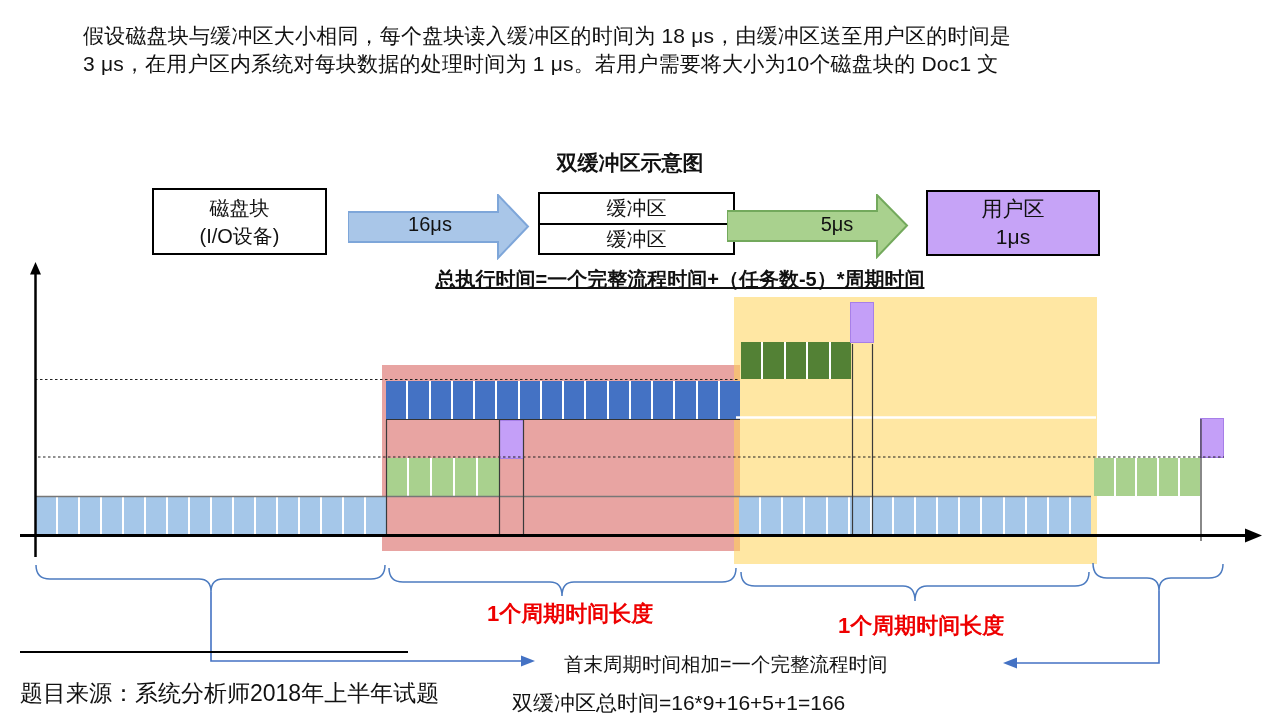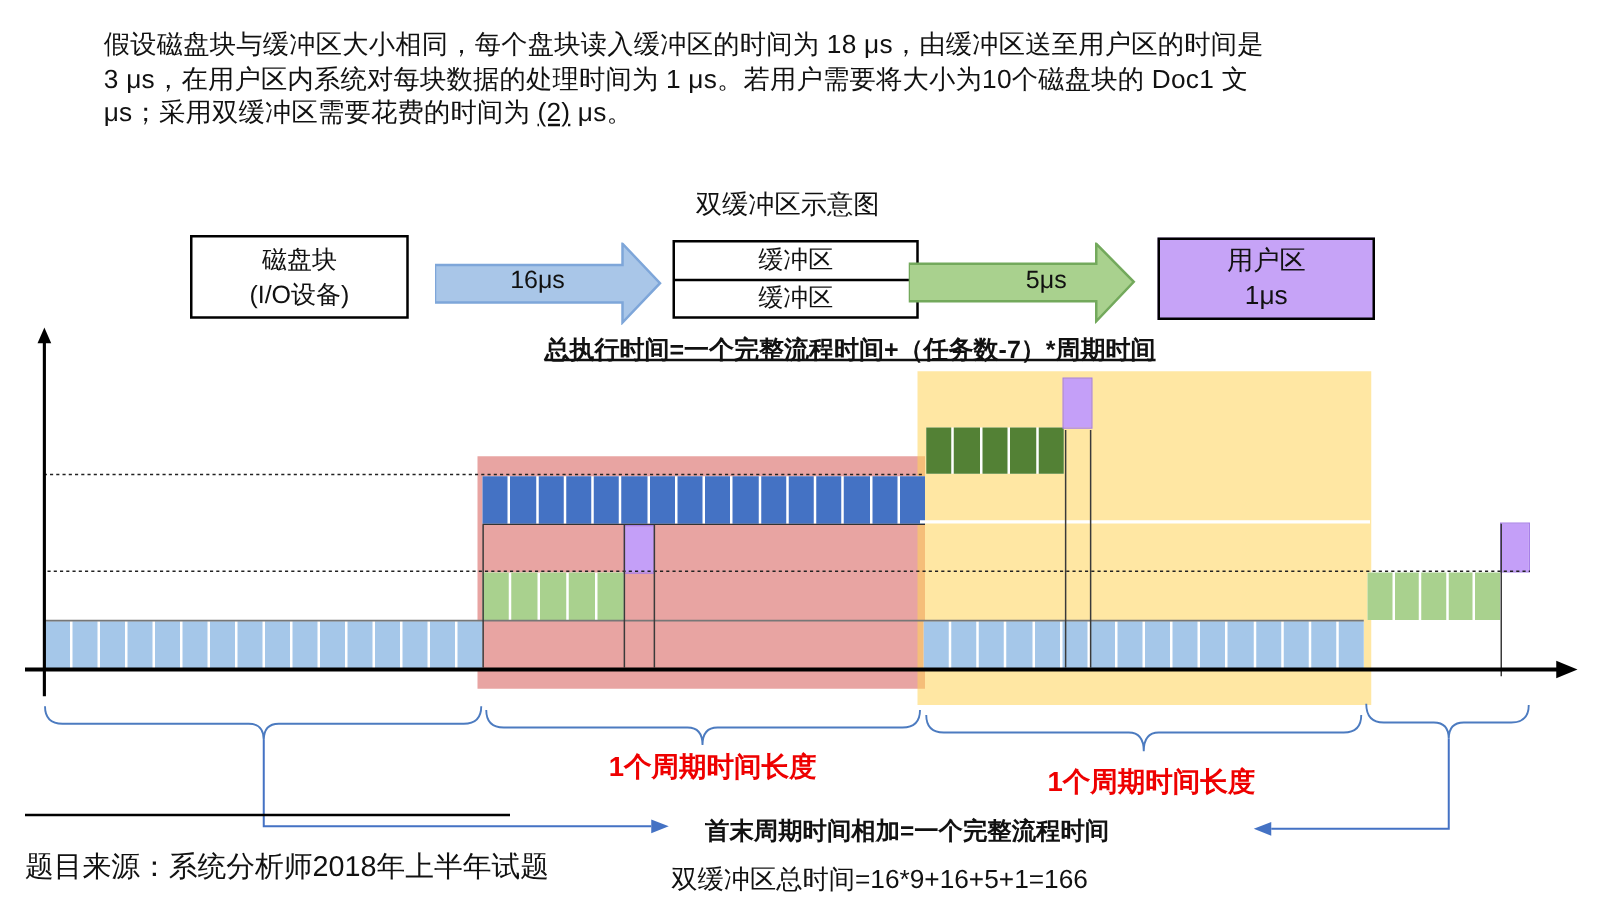--- a/index.html
+++ b/index.html
@@ -4,48 +4,47 @@
 <style>
   html,body{margin:0;padding:0;background:#fff;}
   .page{position:relative;width:1280px;height:720px;background:#fff;overflow:hidden;
         font-family:"Liberation Sans",sans-serif;color:#111;}
   .abs{position:absolute;}
   
   .problem{left:83px;top:22px;width:1110px;font-size:21px;line-height:27.5px;letter-spacing:.2px;}
   .pline{white-space:nowrap;}
   .blank{text-decoration:underline;padding:0 6px;}
   
-  .diag-title{top:149px;left:420px;width:420px;text-align:center;font-size:21px;font-weight:normal;}
+  .diag-title{top:149px;left:420px;width:420px;text-align:center;font-size:21px;font-weight:bold;}
   .fbox{box-sizing:border-box;border:2px solid #000;background:#fff;display:flex;
         flex-direction:column;align-items:center;justify-content:center;
         font-size:20px;line-height:28px;text-align:center;}
   .fbox.split{padding:0;justify-content:stretch;}
   .fbox.split .cell{flex:1;width:100%;display:flex;align-items:center;justify-content:center;}
   .fbox.split .cell:first-child{border-bottom:2px solid #000;}
   .arrow-label{font-size:20px;text-align:center;}
   
   .overlay{position:absolute;}
   #bars-layer .bar{position:absolute;display:flex;gap:2px;background:#fff;z-index:3;}
   #bars-layer .bar span{flex:1;}
   svg.chart{left:0;top:0;z-index:4;pointer-events:none;}
   .lbl-red{font-size:22px;font-weight:bold;white-space:nowrap;z-index:5;}
-  .note-bold{font-size:19.5px;font-weight:bold;white-space:nowrap;z-index:5;}
+  .note-bold{font-size:19.5px;font-weight:normal;white-space:nowrap;z-index:5;}
   .note-plain{font-size:21px;white-space:nowrap;z-index:5;}
   .source-text{font-size:23px;white-space:nowrap;z-index:5;}
   .z2{z-index:2;}
 </style>
 </head>
 <body>
 
 <div class="page">
 
   <div class="abs problem">
     <div class="pline"><span>假设磁盘块与缓冲区大小相同，每个盘块读入缓冲区的时间为 18 μs，由缓冲区送至用户区的时间是</span></div>
     <div class="pline"><span>3 μs，在用户区内系统对每块数据的处理时间为 1 μs。若用户需要将大小为10个磁盘块的 Doc1 文</span></div>
-    <div class="pline"><span>μs；采用双缓冲区需要花费的时间为</span><span class="blank">(2)</span><span>μs。</span></div>
   </div>
 
   <div class="abs diag-title">双缓冲区示意图</div>
 
   <div class="abs fbox" style="left:152px;top:188px;width:175px;height:67px;">
     <div>磁盘块</div>
     <div>(I/O设备)</div>
   </div>
 
   <svg class="abs" style="left:348px;top:194px;" width="182" height="66" viewBox="0 0 182 66">
@@ -61,21 +60,21 @@
   <svg class="abs" style="left:727px;top:194px;" width="182" height="65" viewBox="0 0 182 65">
     <polygon id="arrow2-poly" points="0,17 150,17 150,1 180,31.5 150,63 150,47 0,47" stroke-width="2" fill="#A9D18E" stroke="#73A95C"></polygon>
   </svg>
   <div class="abs arrow-label" style="left:782px;top:213px;width:110px;">5μs</div>
 
   <div class="abs fbox" id="user-box" style="left: 926px; top: 190px; width: 174px; height: 66px; border-width: 2.5px; font-size: 21px; background: rgb(198, 163, 247);">
     <div>用户区</div>
     <div>1μs</div>
   </div>
 
-  <div class="abs" style="left:380px;top:266px;width:600px;text-align:center;font-size:20px;font-weight:bold;text-decoration:underline;white-space:nowrap;">总执行时间=一个完整流程时间+（任务数-7）*周期时间</div>
+  <div class="abs" style="left:380px;top:266px;width:600px;text-align:center;font-size:20px;font-weight:bold;text-decoration:underline;white-space:nowrap;">总执行时间=一个完整流程时间+（任务数-5）*周期时间</div>
 
   <div class="abs overlay z2" id="ov-red" style="left: 382px; top: 365px; width: 358px; height: 186px; background: rgba(222, 125, 122, 0.7);"></div>
   <div class="abs overlay z2" id="ov-yellow" style="left: 734px; top: 297px; width: 363px; height: 267px; background: rgba(255, 211, 88, 0.55);"></div>
 
   <div id="bars-layer">
       <div class="bar" style="left: 36px; top: 497px; width: 350px; height: 38px;">
         <span style="background: rgb(165, 199, 233);"></span>
         <span style="background: rgb(165, 199, 233);"></span>
         <span style="background: rgb(165, 199, 233);"></span>
         <span style="background: rgb(165, 199, 233);"></span>
@@ -196,16 +195,16 @@
     </g>
     <polygon points="535,661 521,655.5 521,666.5" fill="#4472C4"></polygon>
     <polygon points="1003,663 1017,657.5 1017,668.5" fill="#4472C4"></polygon>
 
     <line x1="20" y1="652" x2="408" y2="652" stroke="#000" stroke-width="2"></line>
   </svg>
 
   <div class="abs lbl-red" id="red1" style="left: 487px; top: 599px; color: rgb(238, 0, 0);">1个周期时间长度</div>
   <div class="abs lbl-red" id="red2" style="left: 838px; top: 611px; color: rgb(238, 0, 0);">1个周期时间长度</div>
   <div class="abs note-bold" style="left:564px;top:651px;">首末周期时间相加=一个完整流程时间</div>
-  <div class="abs note-plain" style="left:537px;top:689px;">双缓冲区总时间=16*9+16+5+1=166</div>
+  <div class="abs note-plain" style="left:512px;top:689px;">双缓冲区总时间=16*9+16+5+1=166</div>
   <div class="abs source-text" style="left:20px;top:678px;">题目来源：系统分析师2018年上半年试题</div>
 
 </div>
 
 </body></html>

